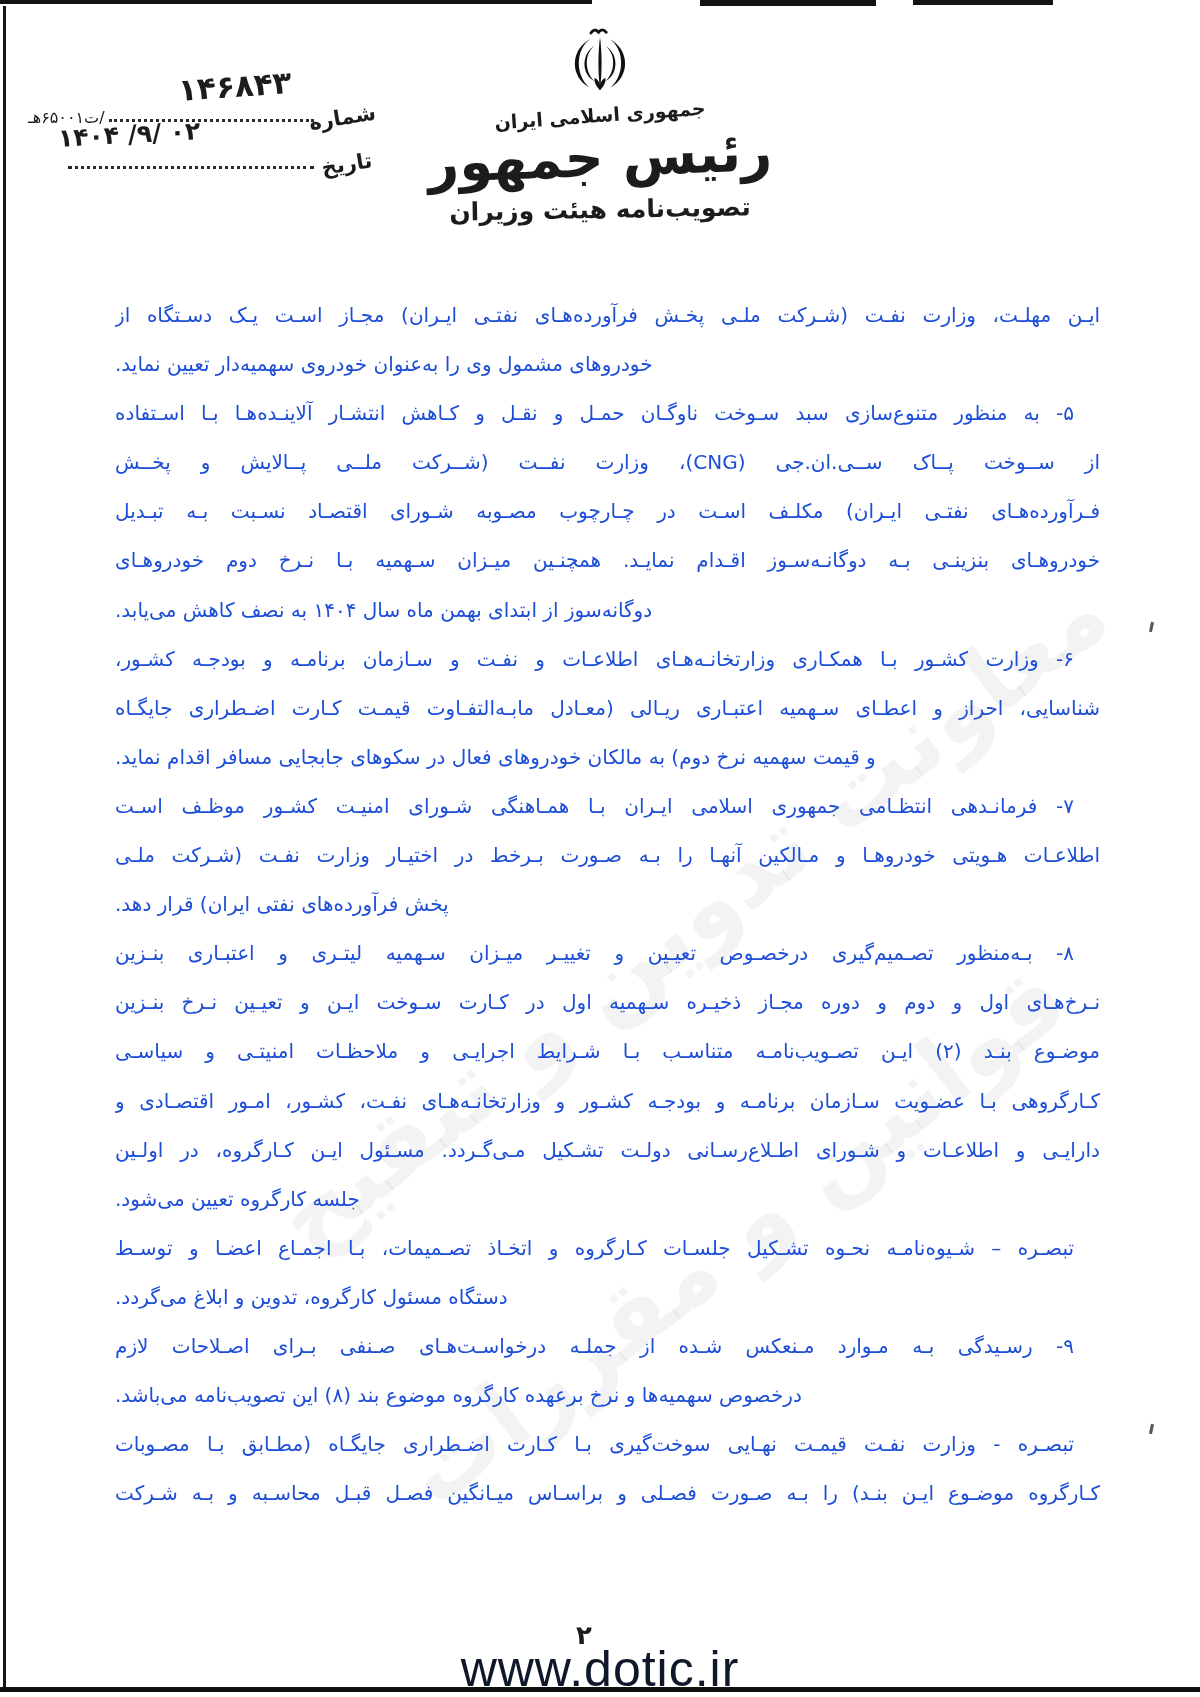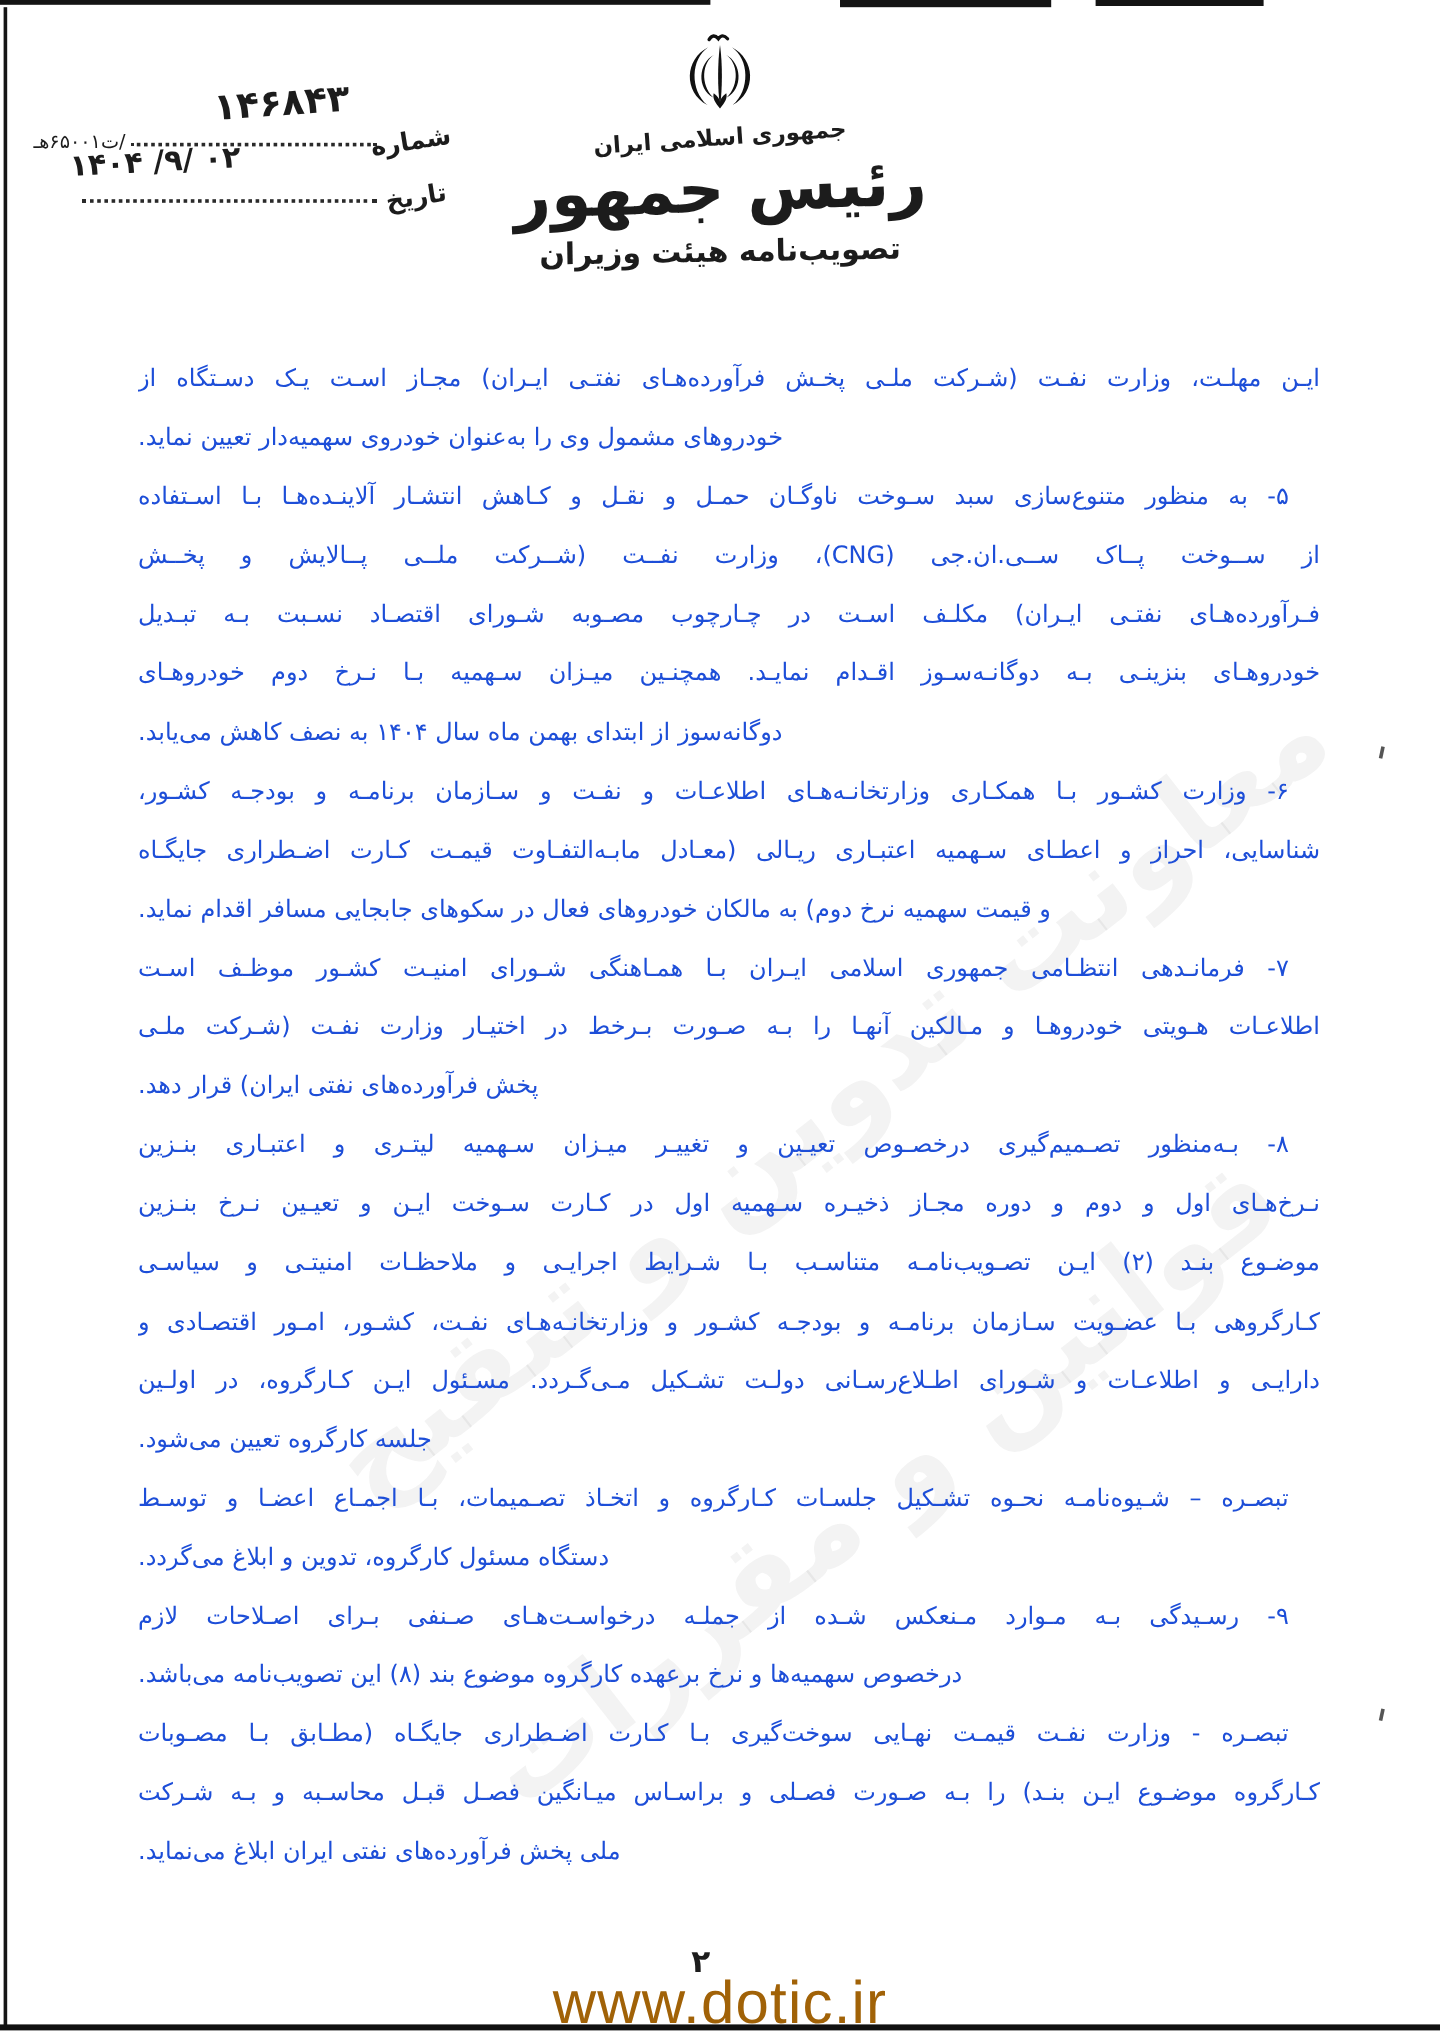--- a/index.html
+++ b/index.html
@@ -129,19 +129,18 @@
     <div class="ln j">موضـوع بنـد (۲) ایـن تصـویب‌نامـه متناسـب بـا شـرایط اجرایـی و ملاحظـات امنیتـی و سیاسـی</div>
     <div class="ln j">کـارگروهی بـا عضـویت سـازمان برنامـه و بودجـه کشـور و وزارتخانـه‌هـای نفـت، کشـور، امـور اقتصـادی و</div>
     <div class="ln j">دارایـی و اطلاعـات و شـورای اطـلاع‌رسـانی دولـت تشـکیل مـی‌گـردد. مسـئول ایـن کـارگروه، در اولـین</div>
     <div class="ln end">جلسه کارگروه تعیین می‌شود.</div>
     <div class="ln j ind">تبصـره – شـیوه‌نامـه نحـوه تشـکیل جلسـات کـارگروه و اتخـاذ تصـمیمات، بـا اجمـاع اعضـا و توسـط</div>
     <div class="ln end">دستگاه مسئول کارگروه، تدوین و ابلاغ می‌گردد.</div>
     <div class="ln j ind">۹- رسـیدگی بـه مـوارد مـنعکس شـده از جملـه درخواسـت‌هـای صـنفی بـرای اصـلاحات لازم</div>
     <div class="ln end">درخصوص سهمیه‌ها و نرخ برعهده کارگروه موضوع بند (۸) این تصویب‌نامه می‌باشد.</div>
     <div class="ln j ind">تبصـره - وزارت نفـت قیمـت نهـایی سوخت‌گیری بـا کـارت اضـطراری جایگـاه (مطـابق بـا مصـوبات</div>
     <div class="ln j">کـارگروه موضـوع ایـن بنـد) را بـه صـورت فصـلی و براسـاس میـانگین فصـل قبـل محاسـبه و بـه شـرکت</div>
-    <div class="ln end">ملی پخش فرآورده‌های نفتی ایران ابلاغ می‌نماید.</div>
   </div>
 
   <div class="pagenum">۲</div>
-  <div class="site" id="site" style="color: #a16207;">www.dotic.ir</div>
+  <div class="site" id="site" style="color: #0f172a;">www.dotic.ir</div>
 
 </div>
 
 </body></html>

